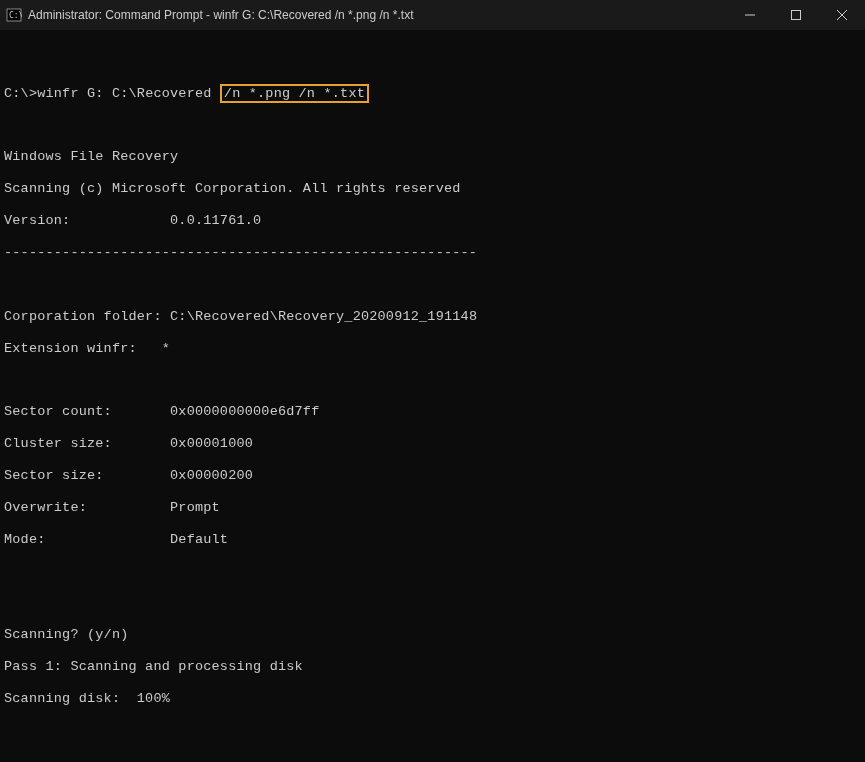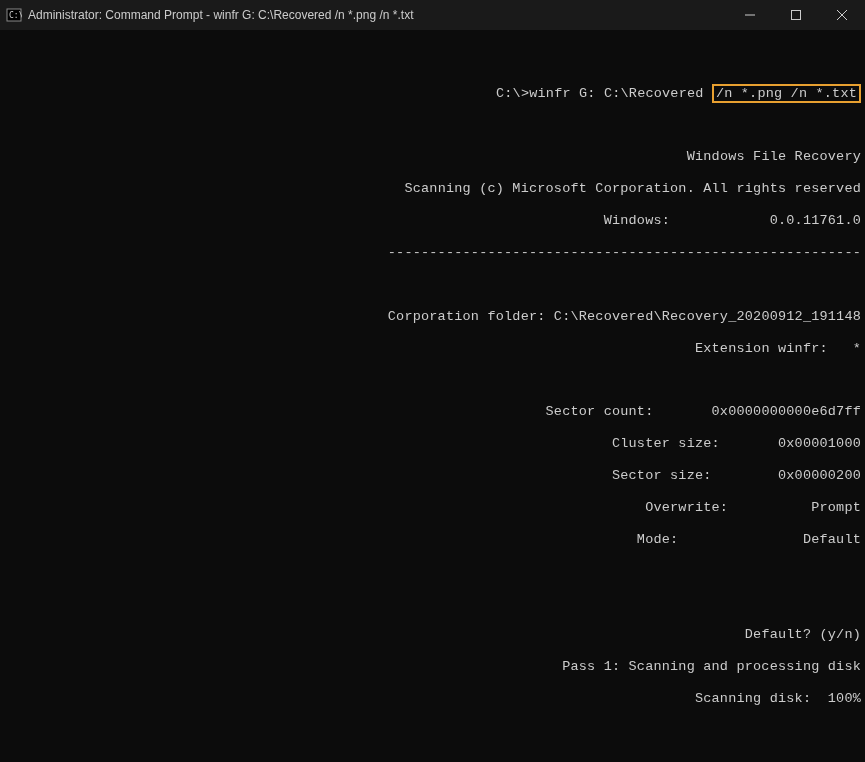--- a/index.html
+++ b/index.html
@@ -48,21 +48,21 @@
       white-space: pre;
       line-height: 1.18;
       letter-spacing: 0.2px;
     }
     .highlight-box {
       border: 2px solid #e8a030;
       padding: 0 2px;
       display: inline-block;
       line-height: 1.05;
     }
-    .row { display: block; text-align: right; }
+    .row { display: block; }
     .inline { display: inline; }
   </style>
 </head>
 <body>
 
 <div class="titlebar">
   <span class="titlebar-icon">
     <svg viewBox="0 0 16 16">
         <rect x="1" y="2" width="14" height="12" fill="#000" stroke="#888" stroke-width="1"></rect>
         <text x="3" y="11" font-size="8" fill="#ccc" font-family="monospace">C:\</text>
@@ -88,34 +88,34 @@
     </div>
   </div>
 </div>
 
 <div class="terminal">
 <span class="row"> </span>
 <span class="row"><span class="inline">C:\&gt;</span><span class="inline">winfr G: C:\Recovered </span><span class="highlight-box inline">/n *.png /n *.txt</span></span>
 <span class="row"> </span>
 <span class="row">Windows File Recovery</span>
 <span class="row">Scanning (c) Microsoft Corporation. All rights reserved</span>
-<span class="row"><span class="inline">Windows:</span><span class="inline">            0.0.11761.0</span></span>
+<span class="row"><span class="inline">Version:</span><span class="inline">            0.0.11761.0</span></span>
 <span class="row">---------------------------------------------------------</span>
 <span class="row"> </span>
 <span class="row"><span class="inline">Corporation folder: </span><span class="inline">C:\Recovered\Recovery_20200912_191148</span></span>
 <span class="row">Extension winfr:   *</span>
 <span class="row"> </span>
 <span class="row">Sector count:       0x0000000000e6d7ff</span>
 <span class="row">Cluster size:       0x00001000</span>
 <span class="row">Sector size:        0x00000200</span>
 <span class="row">Overwrite:          Prompt</span>
 <span class="row">Mode:               Default</span>
 <span class="row"> </span>
 <span class="row"> </span>
-<span class="row">Default? (y/n)</span>
+<span class="row">Scanning? (y/n)</span>
 <span class="row">Pass 1: Scanning and processing disk</span>
 <span class="row">Scanning disk:  100%</span>
 
 
 
 
 
 
 
 

